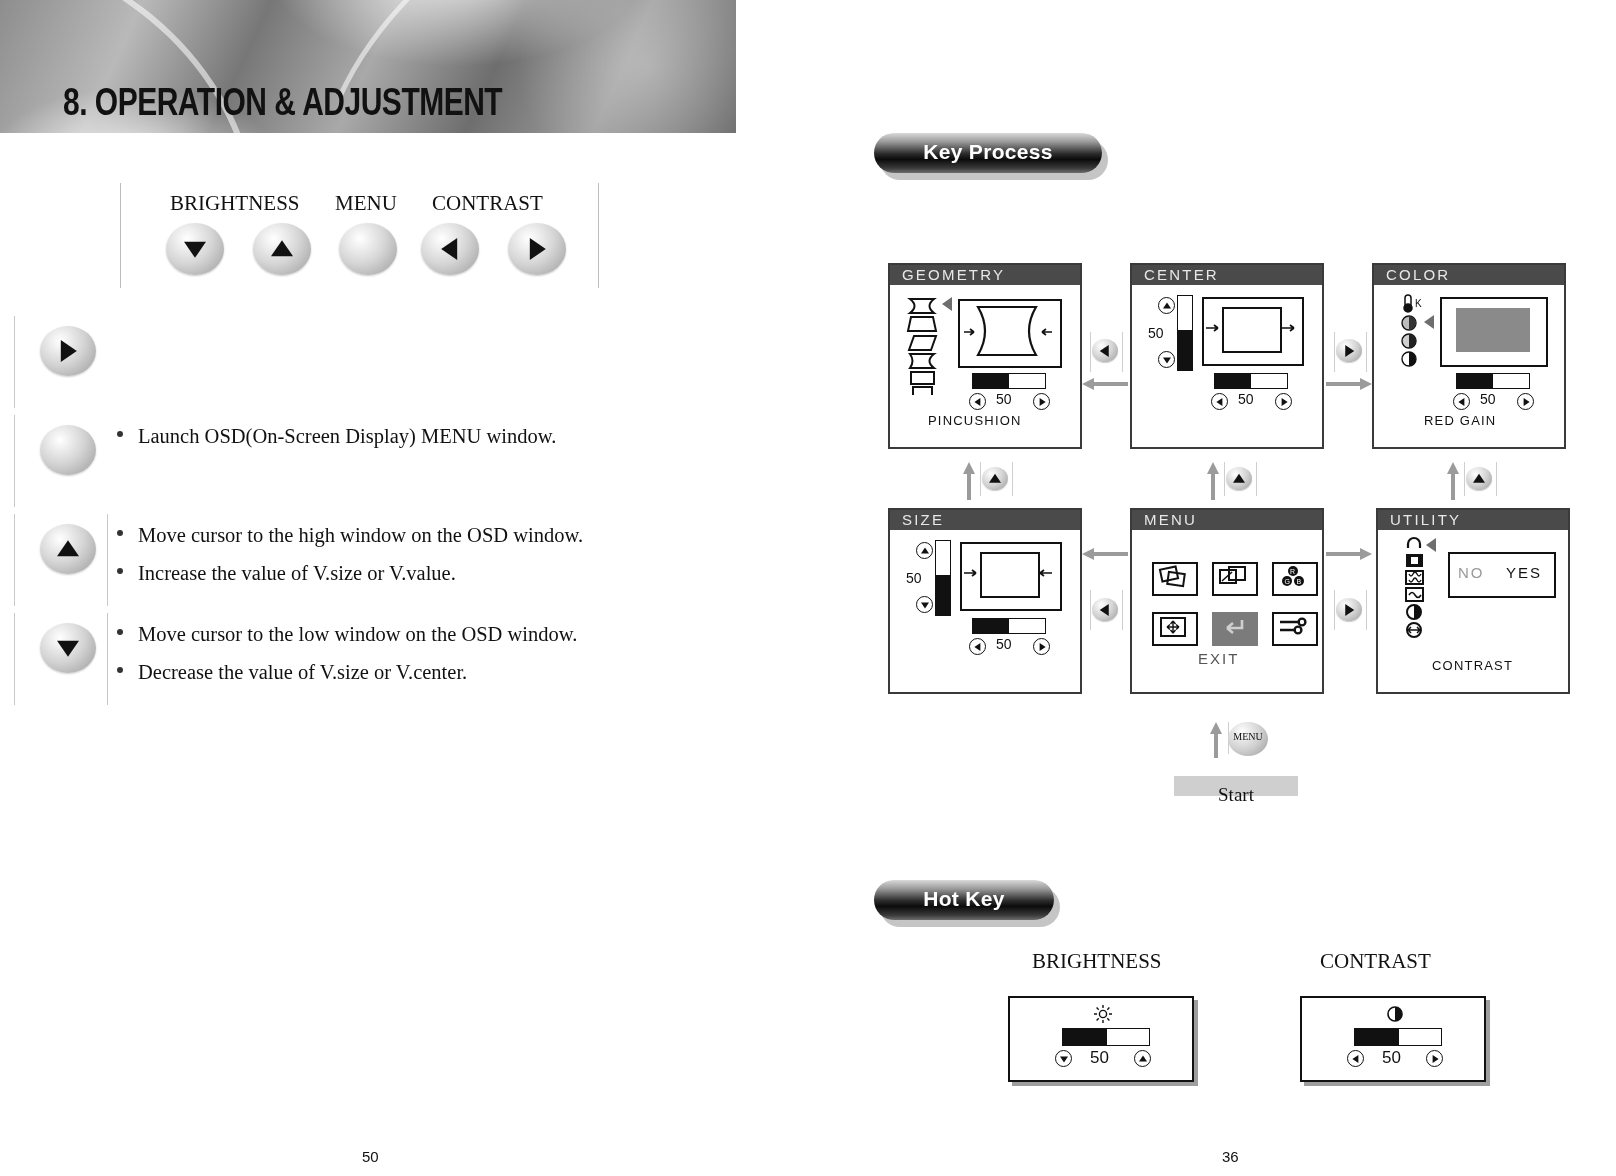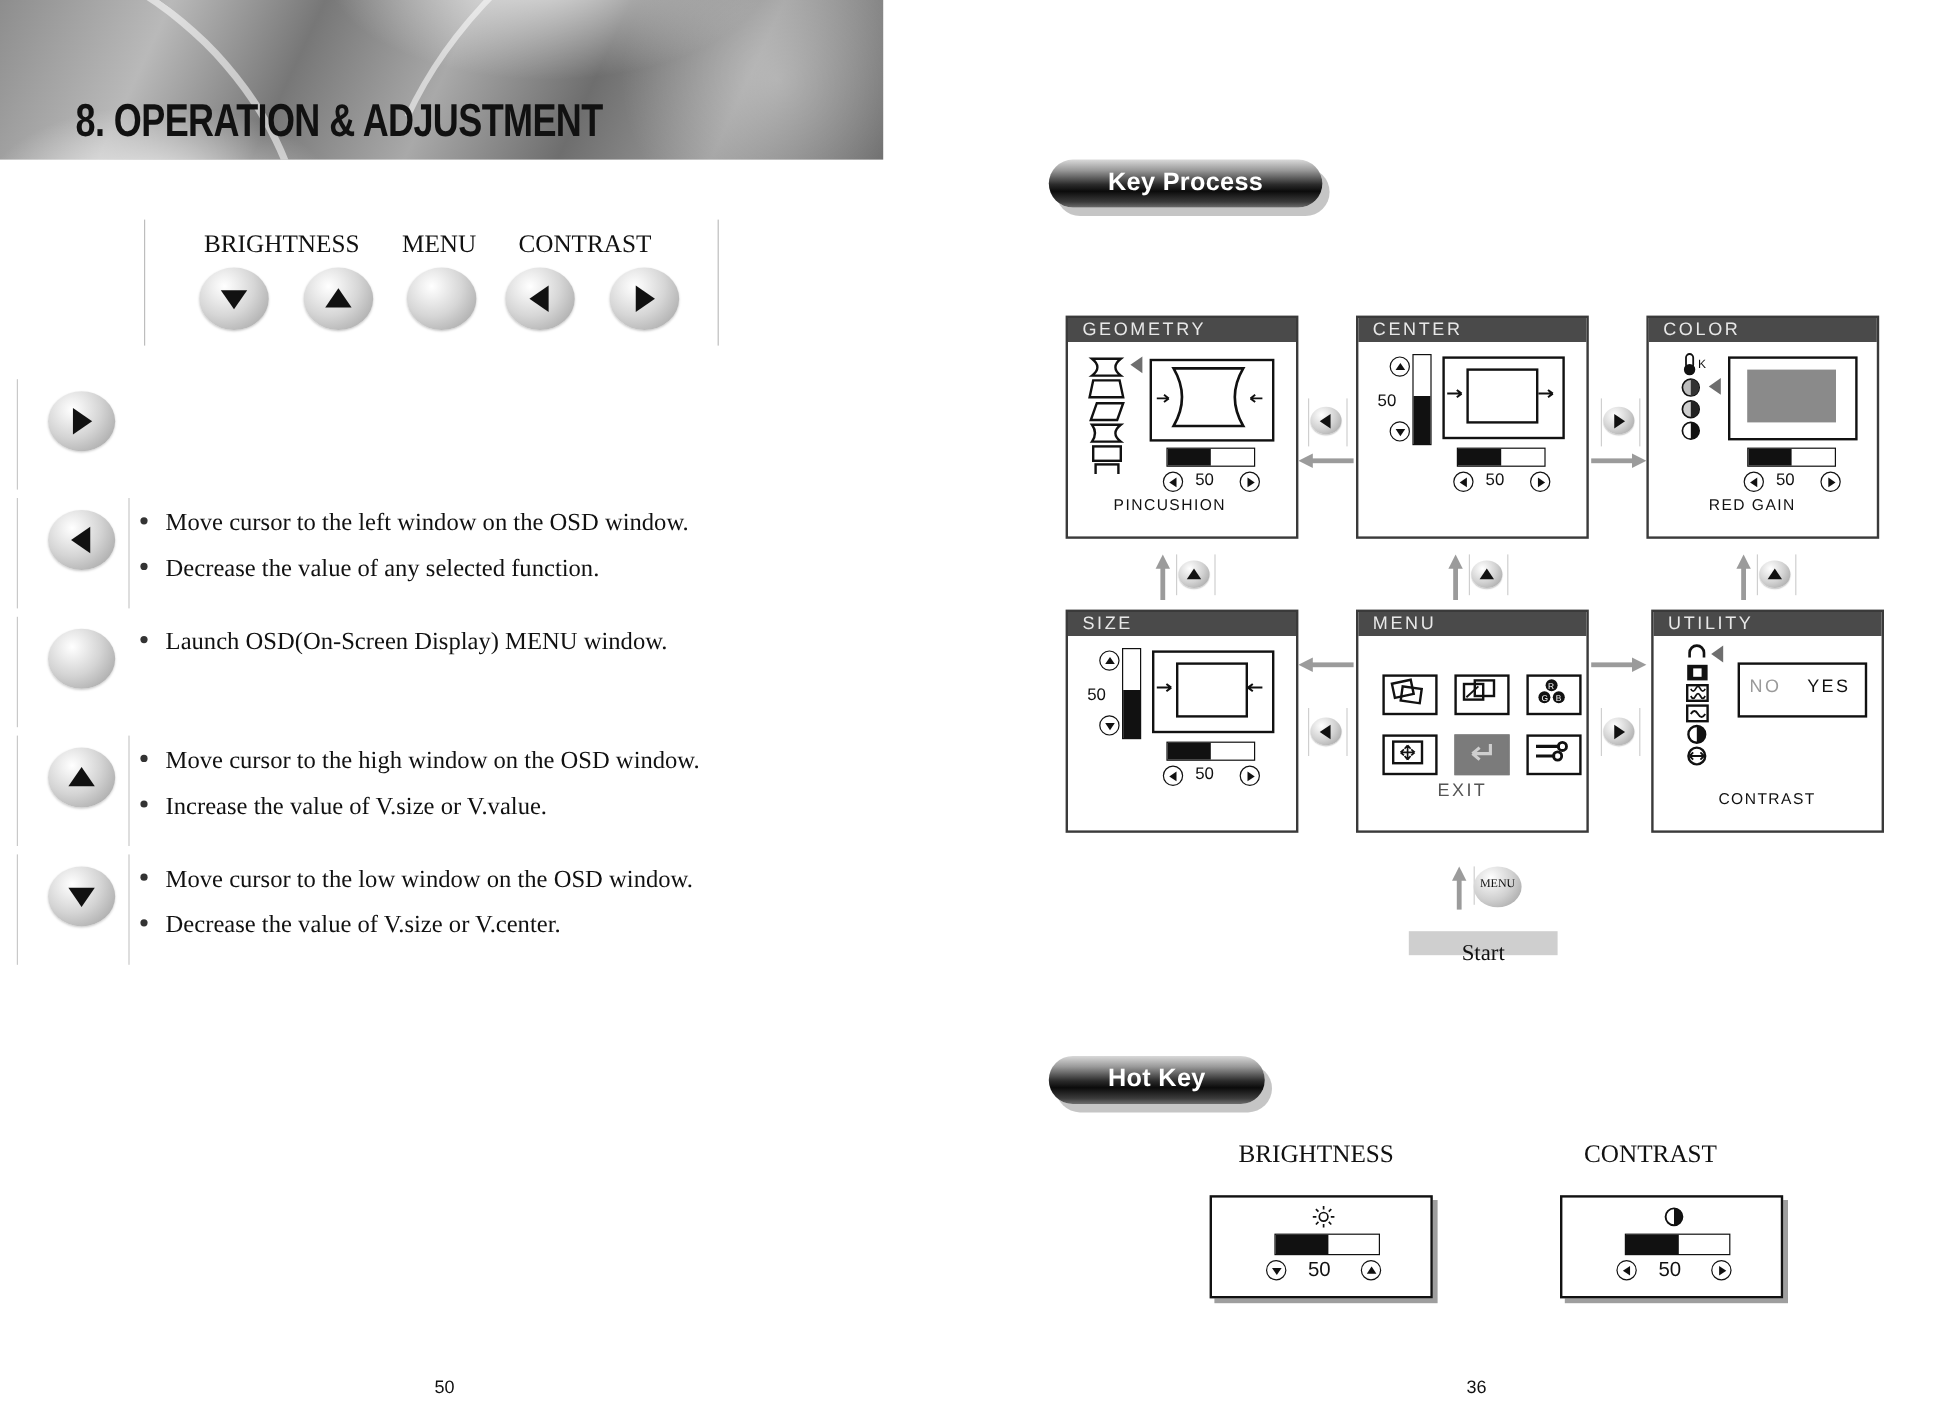--- a/index.html
+++ b/index.html
@@ -142,31 +142,20 @@
 
   <div class="rows">
 
     <div class="row">
       <div class="vline"></div>
       <div class="rbtn">
           <span class="tri tri-r"></span>
         </div>
     </div>
 
-    <div class="row">
-      <div class="vline"></div>
-      <div class="vline2"></div>
-      <div class="rbtn">
-          <span class="tri tri-l"></span>
-        </div>
-      <div class="bullets">
-        <div class="bl">Move cursor to the left window on the OSD window.</div>
-        <div class="bl">Decrease the value of any selected  function.</div>
-      </div>
-    </div>
 
     <div class="row">
       <div class="vline"></div>
       <div class="rbtn"></div>
       <div class="bullets">
         <div class="bl">Launch OSD(On-Screen Display) MENU window.</div>
       </div>
     </div>
 
     <div class="row">

